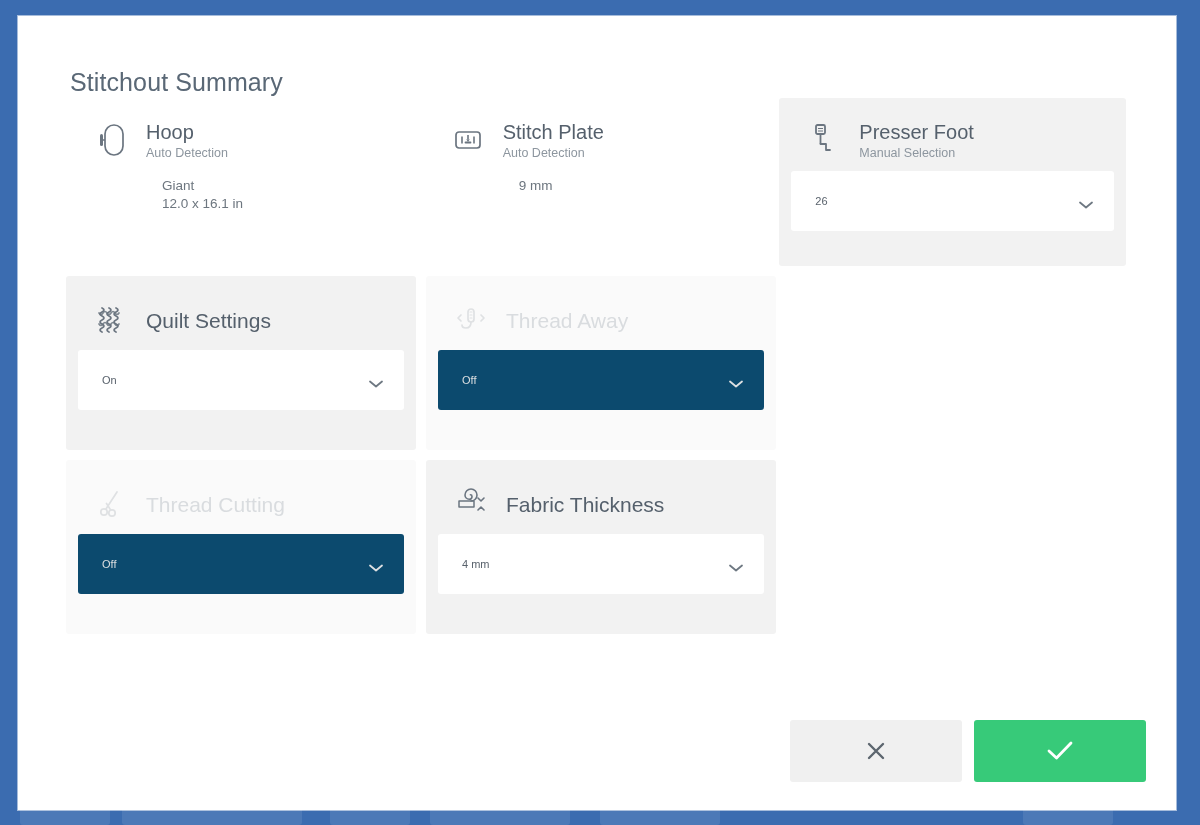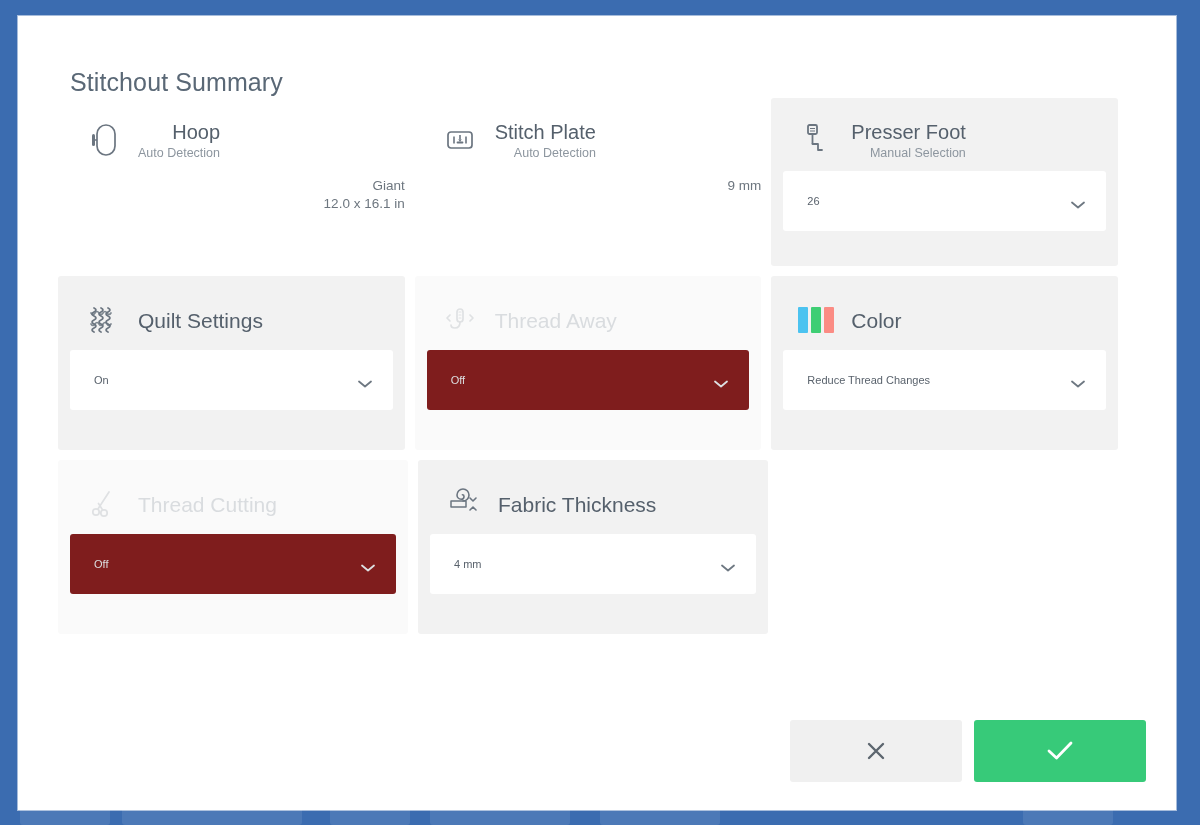--- a/index.html
+++ b/index.html
@@ -44,24 +44,23 @@
     left: 52px;
     top: 52px;
     font-size: 25px;
     font-weight: 400;
     color: #5a6876;
     letter-spacing: 0.1px;
   }
 
   .grid {
     position: absolute;
-    left: 40px;
+    left: 48px;
     top: 82px;
     width: 1060px;
-    text-align: right;
   }
 
   .row {
     display: flex;
     gap: 10px;
     margin-bottom: 10px;
   }
 
   .card {
     width: 350px;
@@ -124,21 +123,21 @@
   .select {
     margin: 10px 12px 12px 12px;
     height: 60px;
     background: #ffffff;
     border-radius: 3px;
     display: flex;
     align-items: center;
     justify-content: space-between;
     padding: 0 20px 0 24px;
   }
-  .card.disabled .select { background: #7f1d1d; }
+  .card.disabled .select { background: #0c4a6e; }
 
   .select-value {
     font-size: 11px;
     color: #59626c;
   }
   .card.disabled .select-value { color: #dcdfe1; }
 
   .chev {
     width: 16px;
     height: 10px;
@@ -312,42 +311,20 @@
         <div class="select">
           <span class="select-value">Off</span>
           <span class="chev">
             <svg width="16" height="10" viewBox="0 0 16 10" fill="none" stroke="currentColor" stroke-width="1.8" stroke-linecap="round" stroke-linejoin="round">
                 <path d="M2 2.5 L8 7.5 L14 2.5"></path>
               </svg>
           </span>
         </div>
       </div>
 
-      <div class="card filled">
-        <div class="card-head">
-          <span class="icon-wrap">
-            <span class="color-swatch">
-              <span style="background:#4cc3f0"></span>
-              <span style="background:#3ece74"></span>
-              <span style="background:#fb8c84"></span>
-            </span>
-          </span>
-          <span class="head-text">
-            <span class="card-title">Color</span>
-          </span>
-        </div>
-        <div class="select">
-          <span class="select-value">Reduce Thread Changes</span>
-          <span class="chev">
-            <svg width="16" height="10" viewBox="0 0 16 10" fill="none" stroke="currentColor" stroke-width="1.8" stroke-linecap="round" stroke-linejoin="round">
-                <path d="M2 2.5 L8 7.5 L14 2.5"></path>
-              </svg>
-          </span>
-        </div>
-      </div>
 
     </div>
 
     <div class="row row3">
 
 
       <div class="card disabled">
         <div class="card-head">
           <span class="icon-wrap">
             <svg width="30" height="32" viewBox="0 0 30 32" fill="none" stroke="currentColor" stroke-width="1.7" stroke-linecap="round">

